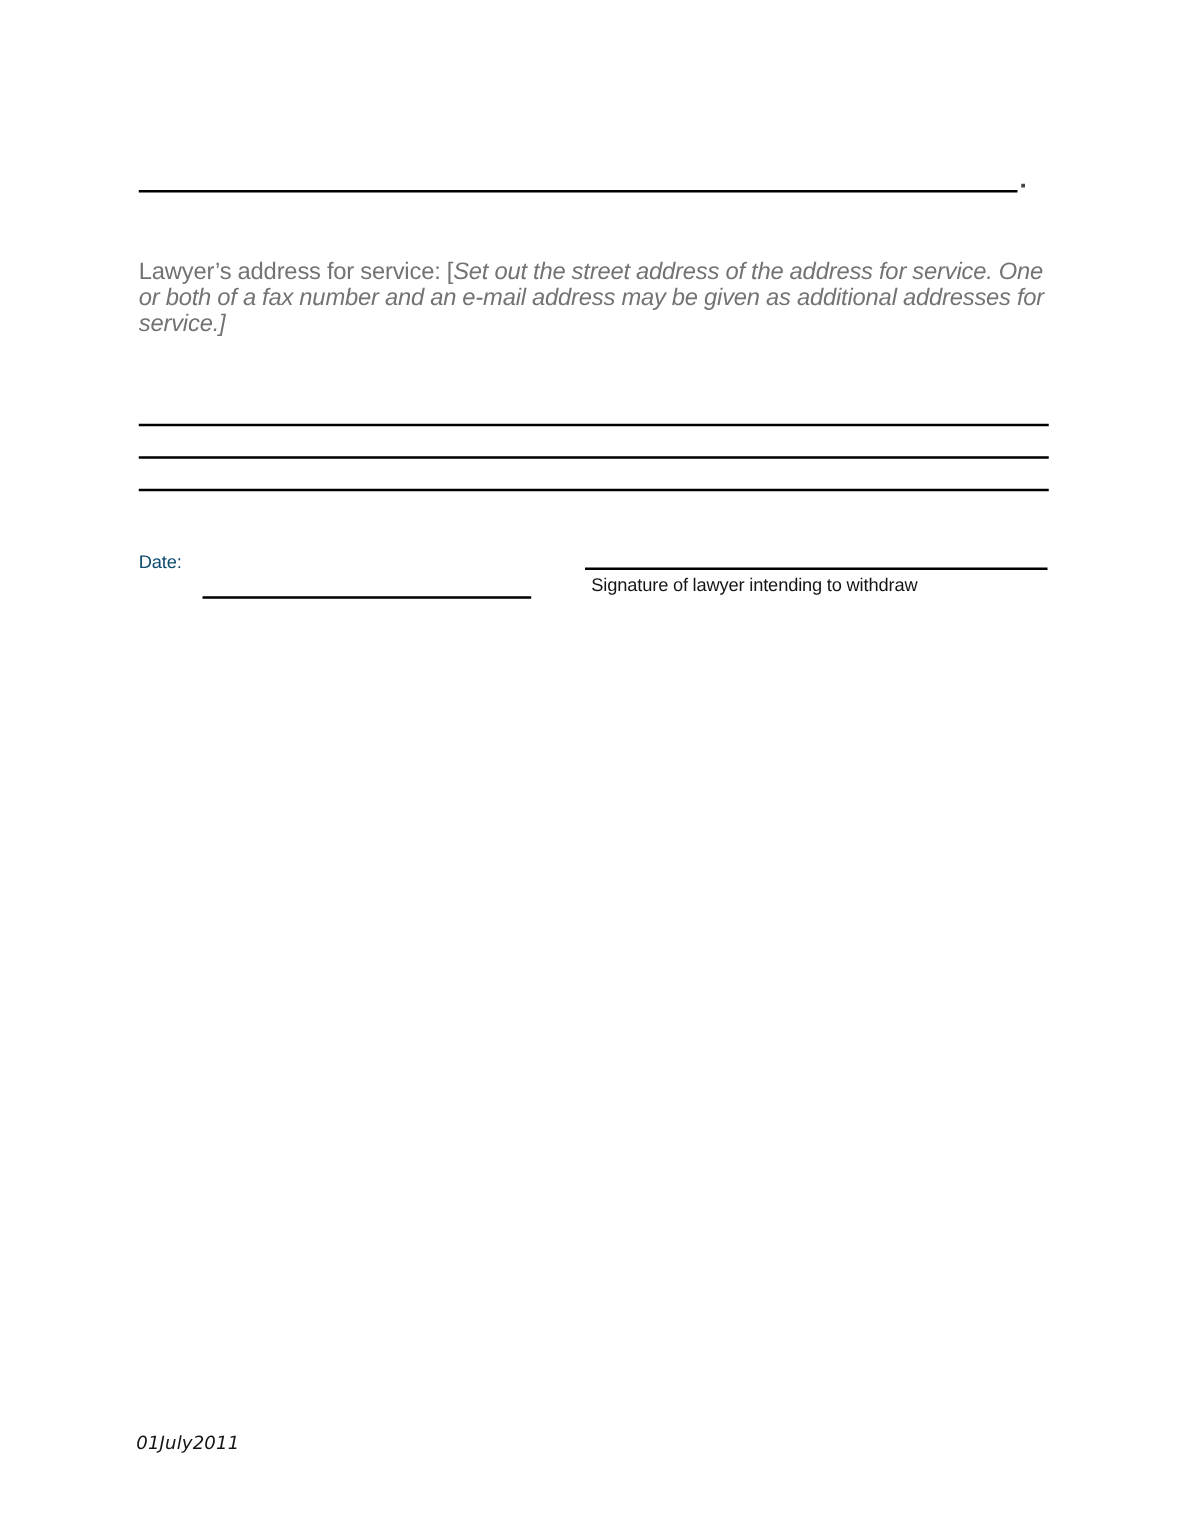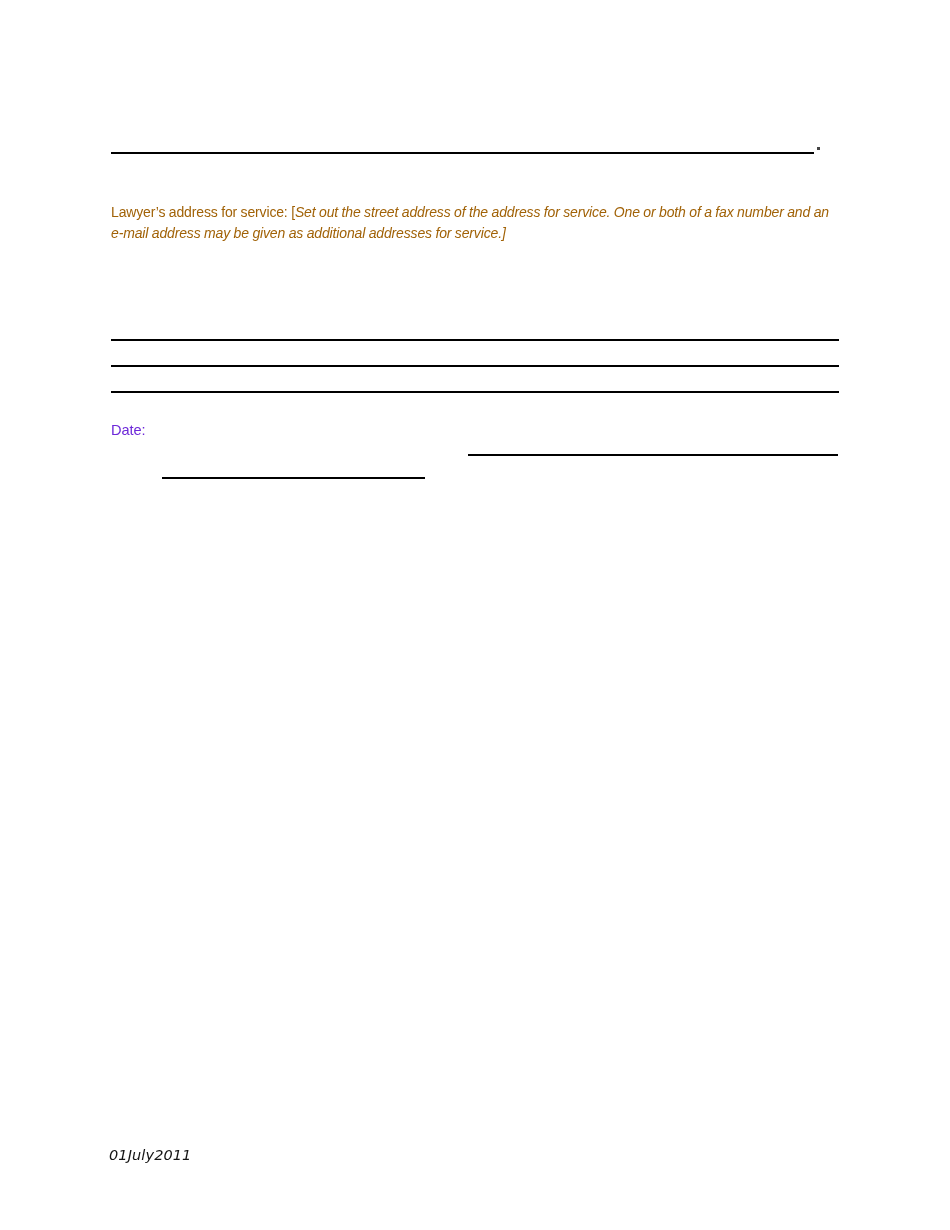--- a/index.html
+++ b/index.html
@@ -45,43 +45,43 @@
     height: 3px;
     background: #444444;
   }
 
   
   .instruction-block {
     position: absolute;
     left: 111px;
     top: 188px;
     width: 730px;
-    font-size: 14px;
+    font-size: 19px;
     line-height: 21px;
     letter-spacing: -0.15px;
     word-spacing: -0.2px;
-    color: #a16207;
+    color: #737373;
   }
 
   .instruction-block .lead {
     font-style: normal;
   }
 
   .instruction-block .note {
     font-style: italic;
   }
 
   .date-label {
     position: absolute;
     left: 111px;
-    top: 421px;
+    top: 441px;
     font-size: 14.6px;
     line-height: 19px;
     letter-spacing: -0.1px;
-    color: #6d28d9;
+    color: #0c4a6e;
     white-space: nowrap;
   }
 
   .signature-caption {
     position: absolute;
     left: 473px;
     top: 460px;
     font-size: 14.6px;
     line-height: 19px;
     letter-spacing: -0.1px;
@@ -114,16 +114,17 @@
   <p class="instruction-block"><span class="lead">Lawyer’s address for service: [</span><span class="note">Set out the street address of the address for service. One or both of a fax number and an e-mail address may be given as additional addresses for service.]</span></p>
 
   <div class="rule rule-block-1"></div>
   <div class="rule rule-block-2"></div>
   <div class="rule rule-block-3"></div>
 
   <div class="date-label">Date:</div>
   <div class="rule rule-date"></div>
 
   <div class="rule rule-signature"></div>
+  <div class="signature-caption">Signature of lawyer intending to withdraw</div>
 
   <div class="footer-date">01July2011</div>
 
 </div>
 
 </body></html>

